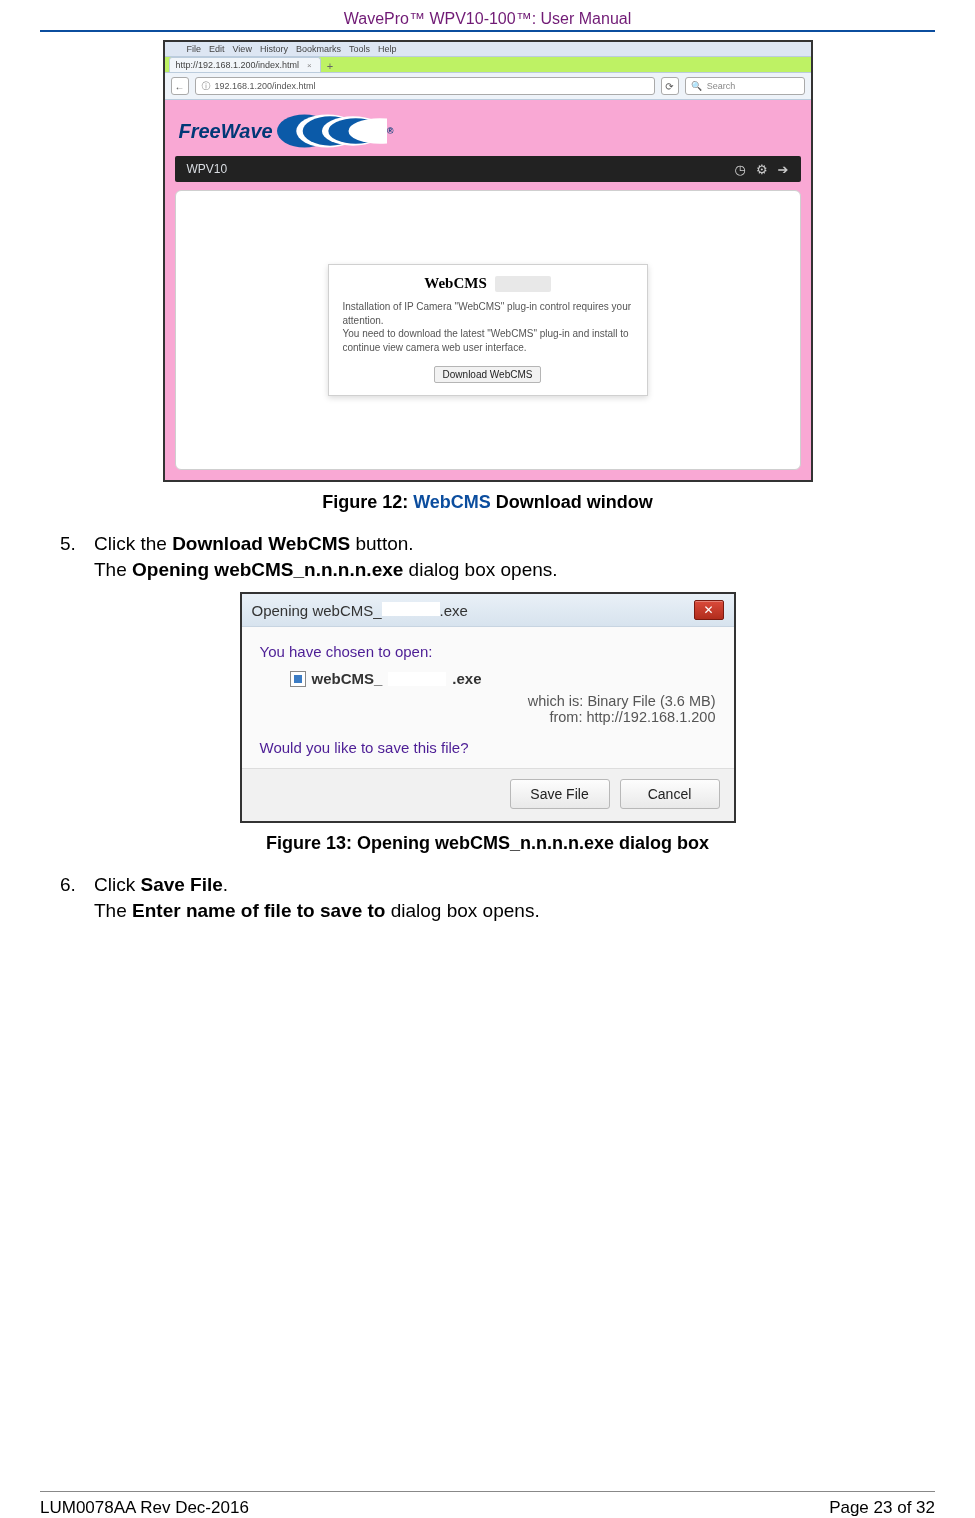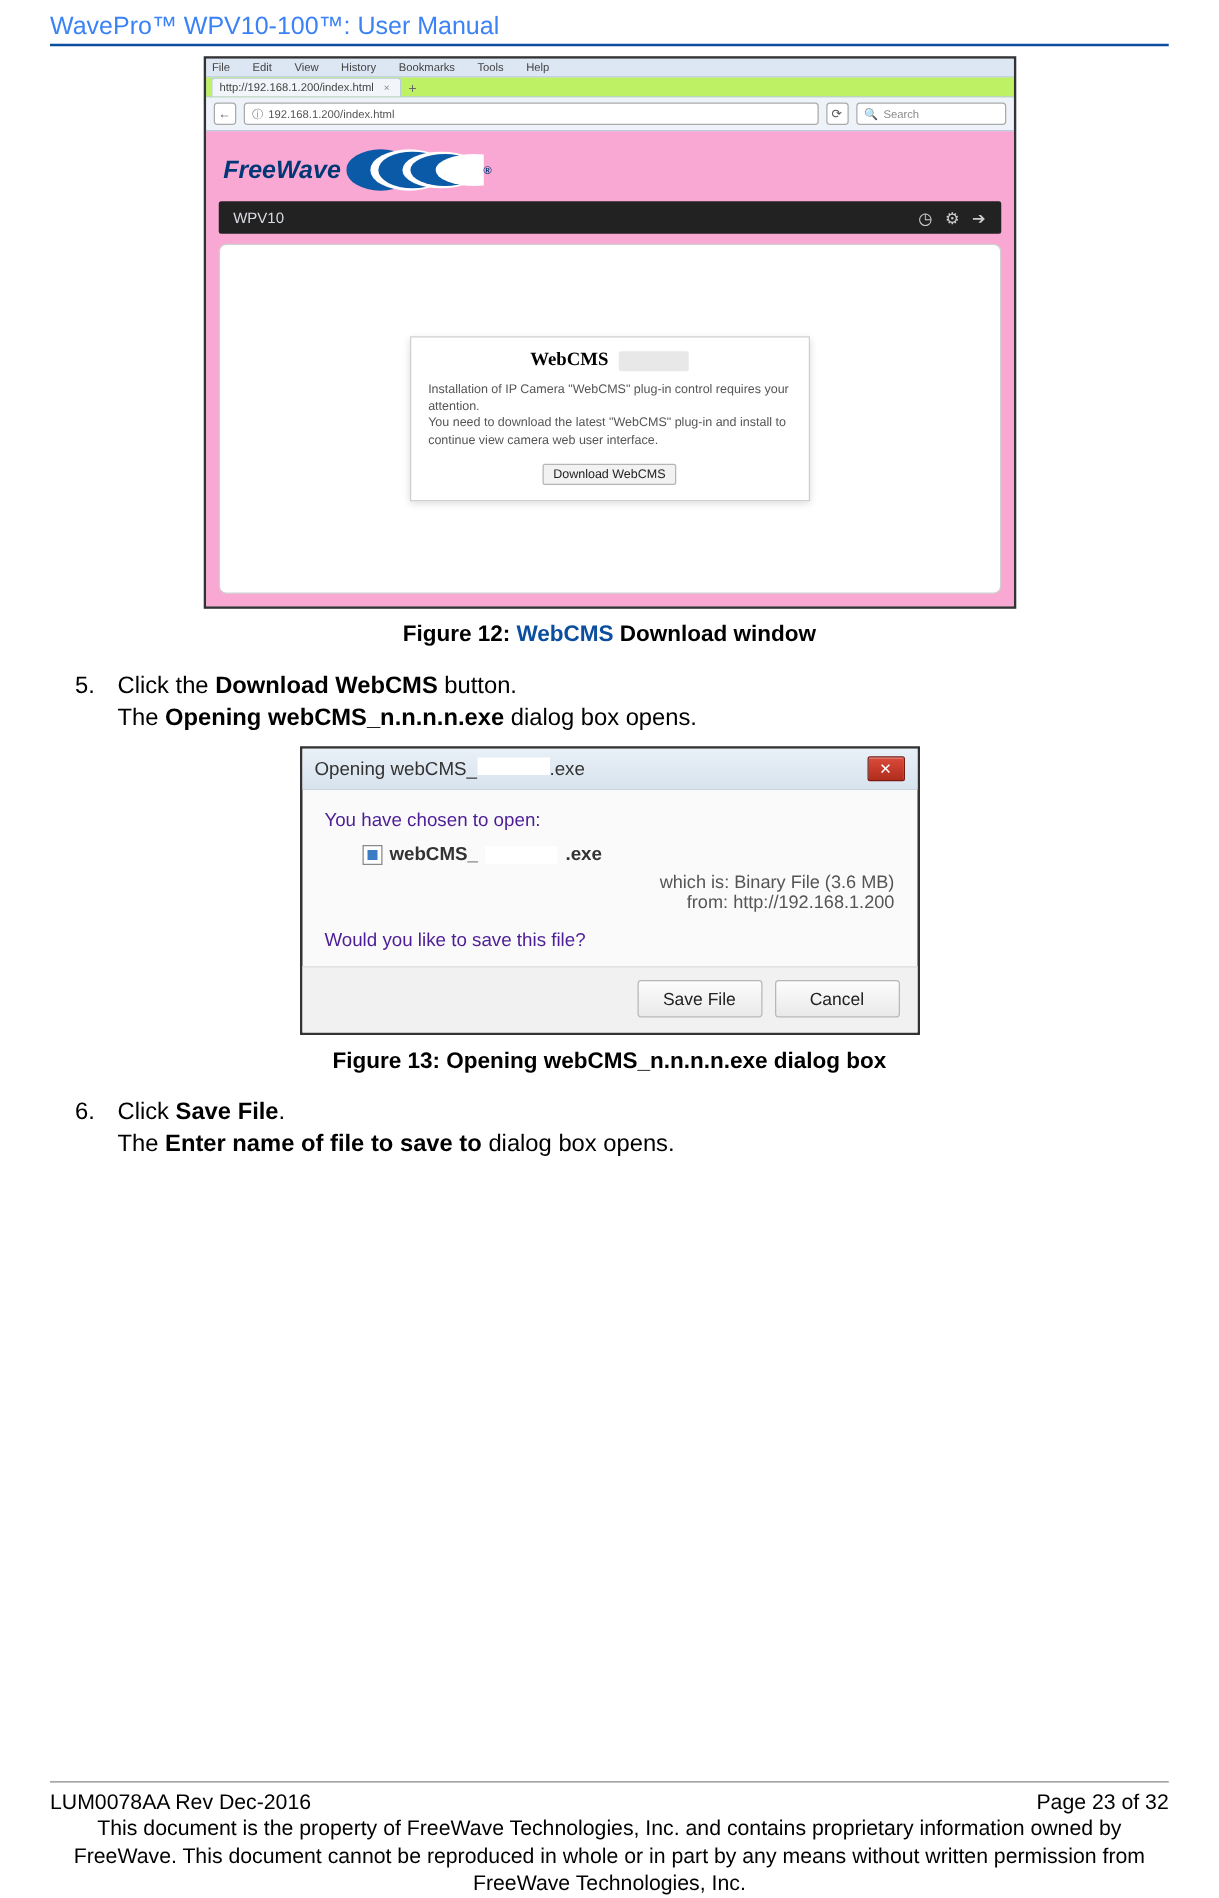--- a/index.html
+++ b/index.html
@@ -12,45 +12,45 @@
   }
   .page {
     width: 975px;
     min-height: 1518px;
     padding: 10px 40px 0 40px;
     position: relative;
     display: flex;
     flex-direction: column;
   }
   .header {
-    text-align: left;
-    font-size: 20px;
-    color: #3b82f6;
+    text-align: center;
+    font-size: 16px;
+    color: #701a75;
     padding-bottom: 2px;
   }
   .blue-rule {
     height: 2px;
     background: #0b4d9e;
     margin: 0 0 8px 0;
   }
   .fig-wrap { text-align: center; }
   
   .browser {
     width: 650px;
     margin: 0 auto;
     border: 2px solid #333;
     background: #d9e2ee;
     font-size: 10px;
     color: #444;
     filter: blur(0.2px);
   }
   .br-menu {
     display: flex;
-    gap: 18px;
-    padding: 2px 5px;
+    gap: 8px;
+    padding: 2px 22px;
     background: #dde6f3;
     border-bottom: 1px solid #bcd;
     font-size: 9px;
   }
   .br-tabrow {
     display: flex;
     align-items: flex-end;
     background: #bef264;
     padding: 0 4px;
     border-bottom: 1px solid #bcd;
@@ -382,16 +382,15 @@
 </div>
 
 <div class="flex-spacer"></div>
 
 <div class="footer">
   <div class="hr-thin"></div>
   <div class="footer-row1">
     <span>LUM0078AA Rev Dec-2016</span>
     <span>Page 23 of 32</span>
   </div>
-  <div class="footer-notice">This document is the property of FreeWave Technologies, Inc. and contains proprietary information owned by FreeWave. This document cannot be reproduced in whole or in part by any means without written permission from FreeWave Technologies, Inc.</div>
 </div>
 
 </div>
 
 </body></html>

